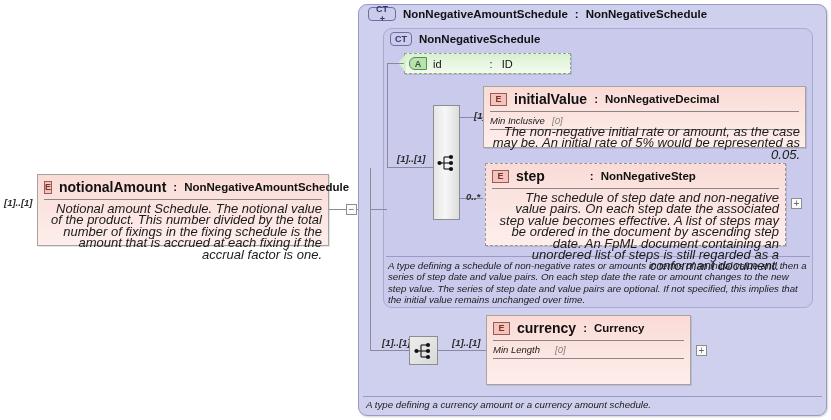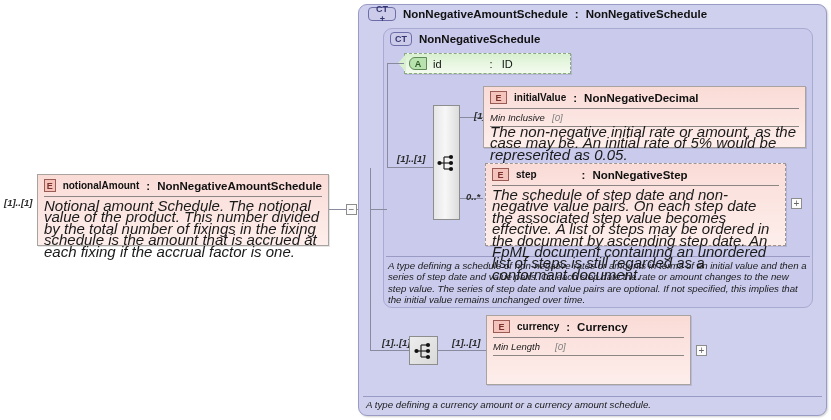--- a/index.html
+++ b/index.html
@@ -76,21 +76,21 @@
     color: #33356e;
     width: 22px;
     height: 14px;
     font-size: 9px;
   }
   .badge.ctplus {
     width: 28px;
   }
 
   .elem-name {
-    font-size: 10px;
+    font-size: 14px;
     font-weight: bold;
     color: #111;
     white-space: nowrap;
   }
   .elem-type {
     font-size: 11.5px;
     font-weight: bold;
     color: #111;
     white-space: nowrap;
   }
@@ -98,24 +98,25 @@
   .facet-row {
     display: flex;
     font-size: 9.5px;
     font-style: italic;
     line-height: 11px;
   }
   .facet-name { width: 62px; color: #1a1a1a; }
   .facet-val  { color: #7f7f7f; font-style: italic; }
 
   .desc {
-    font-size: 15px;
+    font-size: 13px;
     font-style: italic;
     line-height: 11.4px;
     color: #1a1a1a;
+    text-align: right;
   }
 
   .card-sep {
     border-top: 1px solid #8b8683;
     margin: 2px 6px 0 6px;
   }
 
   
   .ct-outer {
     background: #cfd0ee;

